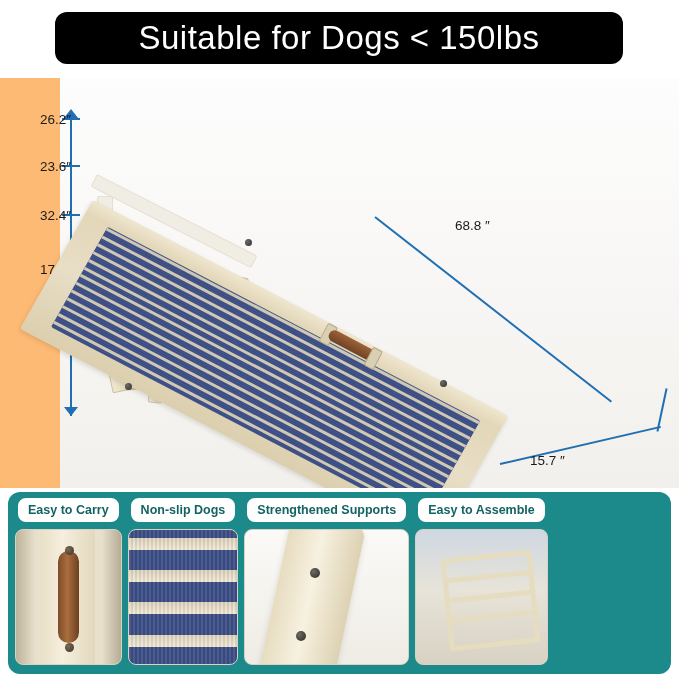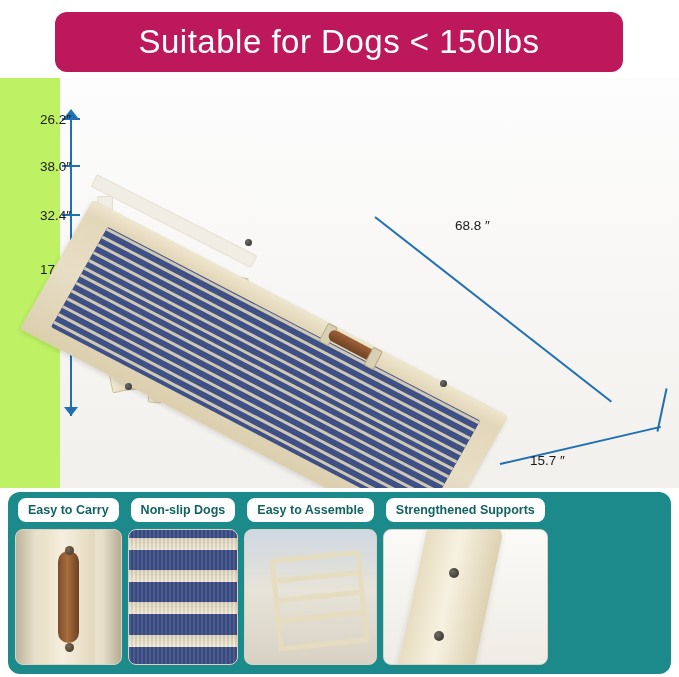--- a/index.html
+++ b/index.html
@@ -19,43 +19,43 @@
     height: 677px;
     background: #ffffff;
   }
 
   
   .header-banner {
     position: absolute;
     left: 55px;
     top: 12px;
     width: 568px;
-    height: 60px;
-    background: #be185d;
+    height: 52px;
+    background: #000000;
     border-radius: 12px;
     display: flex;
     align-items: center;
     justify-content: center;
   }
   .header-banner .title {
     color: #ffffff;
     font-size: 33px;
     font-weight: 400;
     letter-spacing: 0.5px;
     white-space: nowrap;
   }
 
   
   .photo-area {
     position: absolute;
     left: 0;
     top: 78px;
     width: 679px;
     height: 410px;
-    background: #bef264;
+    background: #fdba74;
     overflow: hidden;
   }
 
   
   .bg-wall {
     position: absolute;
     left: 60px;
     top: 0;
     width: 619px;
     height: 410px;
@@ -394,21 +394,21 @@
       <div class="arrow-up"></div>
       <div class="arrow-down"></div>
 
       <div class="scale-tick" style="top:10px;"></div>
       <div class="scale-tick" style="top:57px;"></div>
       <div class="scale-tick" style="top:106px;"></div>
       <div class="scale-tick" style="top:160px;"></div>
       <div class="scale-tick" style="top:218px;"></div>
 
       <div class="scale-label" style="top:11px;">26.2″</div>
-      <div class="scale-label" style="top:58px;">38.0″</div>
+      <div class="scale-label" style="top:58px;">23.6″</div>
       <div class="scale-label" style="top:107px;">32.4″</div>
       <div class="scale-label" style="top:161px;">17.9″</div>
       <div class="scale-label" style="top:219px;">14.8″</div>
     </div>
 
     <div class="ramp-wrap">
 
       <div class="ghost" style="left:12px; top:96px; width:178px; height:12px; transform:rotate(27deg); transform-origin:0 0;"></div>
       <div class="ghost" style="left:8px; top:128px; width:175px; height:12px; transform:rotate(27deg); transform-origin:0 0;"></div>
       <div class="ghost" style="left:6px; top:160px; width:170px; height:12px; transform:rotate(27deg); transform-origin:0 0;"></div>
@@ -483,35 +483,35 @@
         <div class="feature-photo p2">
           <div class="stripe-light" style="top:6%;  height:9%;"></div>
           <div class="stripe-light" style="top:30%; height:9%;"></div>
           <div class="stripe-light" style="top:54%; height:9%;"></div>
           <div class="stripe-light" style="top:78%; height:9%;"></div>
           <div class="tex"></div>
         </div>
       </div>
 
       <div class="feature-card">
+        <div class="feature-pill">Strengthened Supports</div>
+        <div class="feature-photo p3">
+          <div class="bar"></div>
+          <div class="scr" style="left:40%; top:28%;"></div>
+          <div class="scr" style="left:31%; top:75%;"></div>
+        </div>
+      </div>
+
+      <div class="feature-card">
         <div class="feature-pill">Easy to Assemble</div>
         <div class="feature-photo p4">
           <div class="frame">
             <div class="rung" style="top:18%;"></div>
             <div class="rung" style="top:42%;"></div>
             <div class="rung" style="top:66%;"></div>
           </div>
         </div>
       </div>
 
-      <div class="feature-card">
-        <div class="feature-pill">Strengthened Supports</div>
-        <div class="feature-photo p3">
-          <div class="bar"></div>
-          <div class="scr" style="left:40%; top:28%;"></div>
-          <div class="scr" style="left:31%; top:75%;"></div>
-        </div>
-      </div>
-
     </div>
   </div>
 
 </div>
 
 </body></html>

